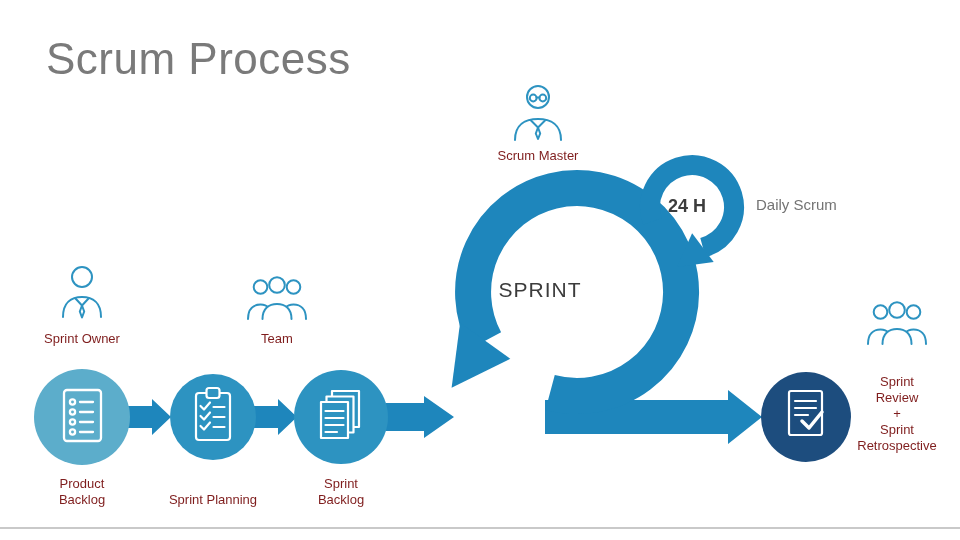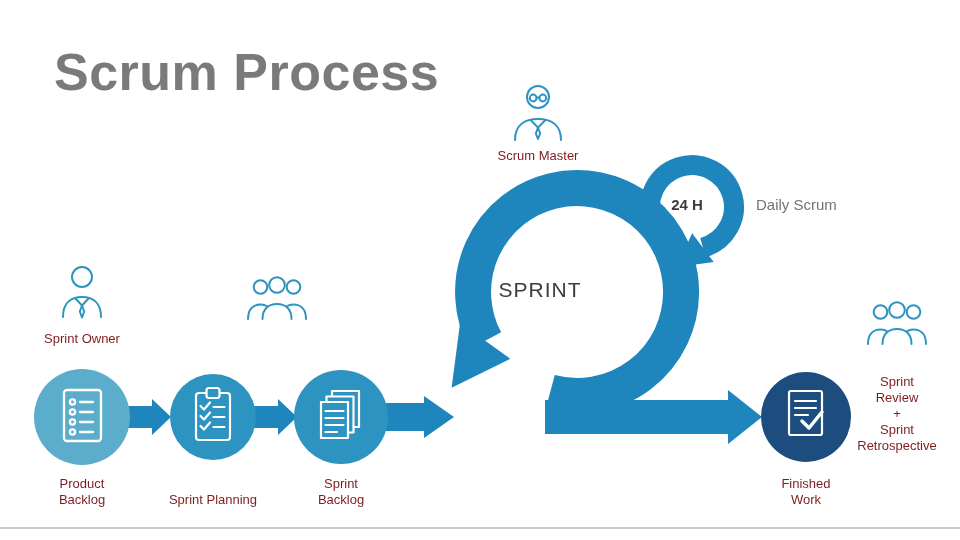--- a/index.html
+++ b/index.html
@@ -2,34 +2,34 @@
 <html><head>
 <meta charset="utf-8">
 <style>
   html,body{margin:0;padding:0;background:#ffffff;}
   .canvas{
     position:relative;width:960px;height:540px;background:#ffffff;
     font-family:"Liberation Sans", sans-serif;overflow:hidden;
   }
   .abs{position:absolute;}
   .title{
-    position:absolute;left:38px;top:26px;margin:16px;
-    font-size:52px;font-weight:700;color:#7a7a7a;letter-spacing:0.5px;
+    position:absolute;left:38px;top:26px;margin:8px;
+    font-size:44px;font-weight:400;color:#7a7a7a;letter-spacing:0.5px;
   }
   .lbl{
     position:absolute;width:140px;text-align:center;
     font-size:13px;line-height:16px;color:#7f1d1d;
   }
   .sprint-text{
     position:absolute;left:440px;top:276px;width:200px;text-align:center;
     font-size:21px;line-height:27px;color:#3c3c3c;letter-spacing:1px;
   }
   .daily-duration{
     position:absolute;left:637px;top:196px;width:100px;text-align:center;
-    font-size:15px;font-weight:600;color:#3c3c3c;
+    font-size:18px;font-weight:600;color:#3c3c3c;
   }
   .daily-label{
     position:absolute;left:756px;top:196px;
     font-size:15px;color:#737373;
   }
   .divider{
     position:absolute;left:0;top:527px;width:960px;height:2px;background:#c9c9c9;
   }
   svg{display:block;}
 </style>
@@ -141,43 +141,40 @@
       <path d="M3 47 C3 37 8.5 32.5 15.5 32.5 C19 32.5 22 33.8 24 36"></path>
       <path d="M61 47 C61 37 55.5 32.5 48.5 32.5 C45 32.5 42 33.8 40 36"></path>
       <circle cx="15.5" cy="15" r="6.8" fill="#ffffff"></circle>
       <circle cx="48.5" cy="15" r="6.8" fill="#ffffff"></circle>
       <path d="M17.5 47 C17.5 36.5 24 32 32 32 C40 32 46.5 36.5 46.5 47" fill="#ffffff"></path>
       <circle cx="32" cy="13" r="7.8" fill="#ffffff"></circle>
     </g>
   </svg>
 
   <div class="lbl" style="left:12px;top:331px">Sprint Owner</div>
+  <div class="lbl" style="left:207px;top:331px">Team</div>
   <div class="lbl" style="left:468px;top:148px">Scrum Master</div>
 
   <div class="sprint-text">
     <div>SPRINT</div>
   </div>
   <div class="daily-duration">24 H</div>
   <div class="daily-label">Daily Scrum</div>
 
   <div class="lbl" style="left:12px;top:476px">
     <div>Product</div>
     <div>Backlog</div>
   </div>
   <div class="lbl" style="left:143px;top:492px">
     <div>Sprint Planning</div>
   </div>
   <div class="lbl" style="left:271px;top:476px">
     <div>Sprint</div>
     <div>Backlog</div>
   </div>
-  <div class="lbl" style="left:736px;top:476px">
-    <div>Finished</div>
-    <div>Work</div>
-  </div>
 
   <div class="lbl" style="left:827px;top:374px">
     <div>Sprint</div>
     <div>Review</div>
     <div>+</div>
     <div>Sprint</div>
     <div>Retrospective</div>
   </div>
 
   <div class="divider"></div>

